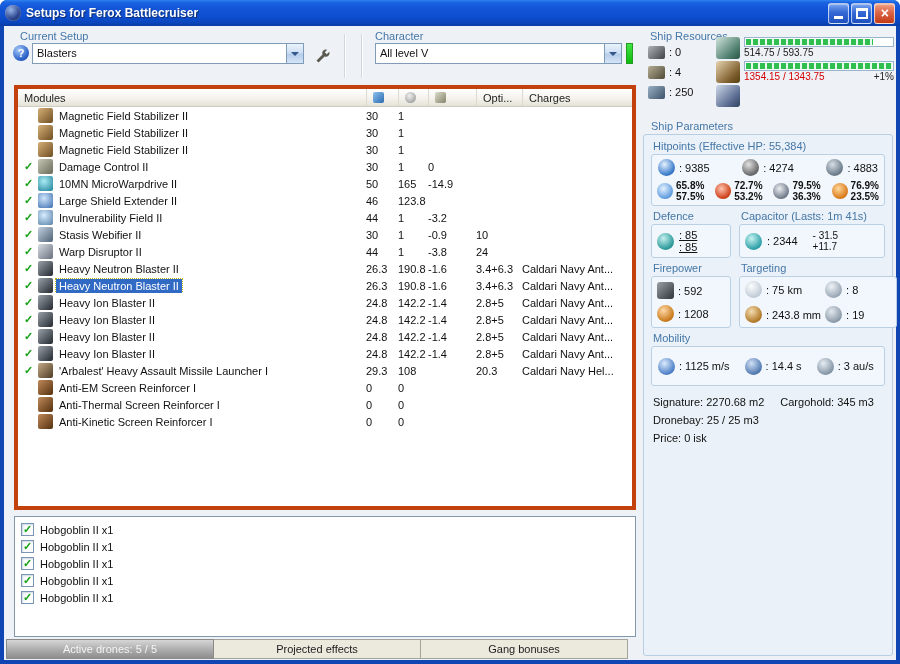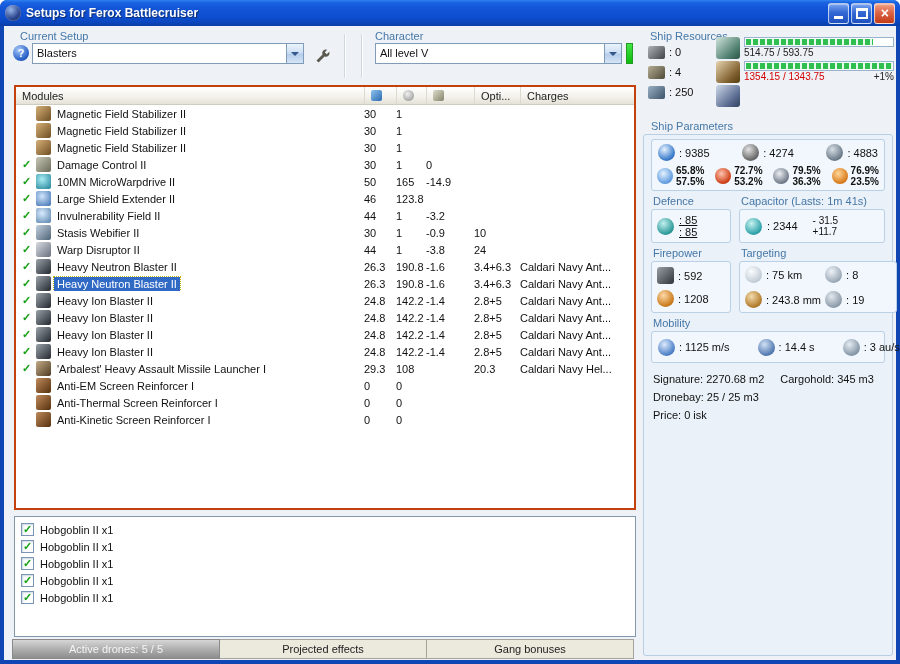--- a/index.html
+++ b/index.html
@@ -70,21 +70,21 @@
   .bi-dronebay   { background:linear-gradient(135deg,#ced8e8,#56688e 70%,#32425e); }
   .bar-and-text { flex:1; }
   .resbar { height:10px; border:1px solid #98b4cc; background:#fdfefe; padding:1px; }
   .resbar-fill { height:100%; background:repeating-linear-gradient(90deg,#2fbf4f 0 5px,#e8f8ec 5px 7px); }
   .bar-text-row { display:flex; font-size:10px; line-height:12px; color:#222; }
   .bar-text.over { color:#d40000; }
   .bar-extra { margin-left:auto; color:#222; }
 
   
   .modules-panel { position:absolute; left:10px; top:59px; width:622px; height:425px;
-    background:#fff; border:2px solid #c2410c; overflow:hidden; }
+    background:#fff; border:4px solid #c2410c; overflow:hidden; }
   .mod-grid { display:grid; grid-template-columns:348px 32px 30px 48px 46px 1fr; }
   .mod-header { height:18px; background:linear-gradient(180deg,#ffffff,#f2f1ea 60%,#e4e2d7);
     border-bottom:1px solid #cfccc0; align-items:stretch; }
   .hcell { display:flex; align-items:center; padding-left:6px; color:#222; border-left:1px solid #dcd9ce; }
   .hcell.h-name { border-left:none; }
   .hicon { width:11px; height:11px; }
   .hi-cpu { background:linear-gradient(135deg,#8ec2ee,#2a6ab0); border-radius:2px; }
   .hi-pg  { background:radial-gradient(circle at 40% 35%,#f0f0f0,#8a8a8a); border-radius:50%; }
   .hi-cap { background:linear-gradient(135deg,#dcdccc,#84846a); border-radius:2px; }
   .mod-row { height:17px; align-items:center; }
@@ -107,21 +107,21 @@
 
   
   .drones-panel { position:absolute; left:10px; top:490px; width:622px; height:121px;
     background:#fff; border:1px solid #8296ac; padding:4px 0 0 6px; }
   .drone-row { display:flex; align-items:center; gap:6px; height:17px; }
   .cb { width:13px; height:13px; background:#fff; border:1px solid #7a96b4; box-shadow:inset 1px 1px 2px #ccd8e4;
     display:flex; align-items:center; justify-content:center; flex:0 0 auto; }
   .cbcheck { color:#17a317; font-size:11px; font-weight:bold; line-height:1; margin-top:-1px; }
 
   
-  .bottom-tabs { position:absolute; left:8px; top:613px; width:622px; height:20px; display:flex; }
+  .bottom-tabs { position:absolute; left:2px; top:613px; width:622px; height:20px; display:flex; }
   .tab { flex:1; display:flex; align-items:center; justify-content:center; border:1px solid #a4a49c;
     background:#ece9dd; color:#222; border-left-width:0; }
   .tab:first-child { border-left-width:1px; }
   .tab.active { background:linear-gradient(180deg,#d6d6d6,#a8a8a8 60%,#8e8e8e); color:#f4f4f4; border-color:#8a8a8a; }
 
   
   .params { position:absolute; left:639px; top:93px; width:250px; height:537px; display:flex; flex-direction:column; }
   .params > .group-label { padding:1px 0 2px 8px; }
   .params-box { flex:1; border:1px solid #b7cfe3; border-radius:3px; background:#eaf1f8;
     padding:4px 7px; display:flex; flex-direction:column; gap:3px; }
@@ -135,21 +135,21 @@
   .resist { display:flex; align-items:center; gap:3px; }
   .rvals { display:flex; flex-direction:column; font-size:10px; line-height:11px; }
   .prow { display:flex; gap:8px; }
   .w-small { width:80px; flex:0 0 auto; } .w-big { flex:1; }
   .defence-box { display:flex; align-items:center; gap:5px; height:34px; padding:0 5px;text-decoration:underline; }
   .stack { display:flex; flex-direction:column; line-height:12px; }
   .stack.small { font-size:10px; line-height:11px; margin-left:10px; }
   .cap-box { display:flex; align-items:center; gap:5px; height:34px; padding:0 5px; }
   .fire-box { display:flex; flex-direction:column; justify-content:space-around; height:52px; padding:2px 5px; }
   .targ-box { display:grid; grid-template-columns:1fr 66px; gap:4px 4px; align-content:space-around; height:52px; padding:2px 5px; }
-  .mob-box { display:flex; align-items:center; gap:28px; height:32px; padding:0 6px; }
+  .mob-box { display:flex; align-items:center; gap:15px; height:40px; padding:0 6px; }
   .ptext-row { display:flex; gap:16px; margin-top:7px; padding-left:2px; }
   .ptext { margin-top:3px; padding-left:2px; }
 
   .pi-shieldhp { background:radial-gradient(circle at 38% 32%,#e6f2ff,#3e7ecc 65%,#1c4c96); }
   .pi-armorhp  { background:radial-gradient(circle at 38% 32%,#e2e2e2,#6e6e6e 65%,#3c3c3c); }
   .pi-hullhp   { background:radial-gradient(circle at 38% 32%,#d6dde4,#71808e 65%,#45525e); }
   .rs-em        { background:radial-gradient(circle at 40% 35%,#e4f2ff,#5e9ade 70%,#2e66a8); width:16px; height:16px; }
   .rs-thermal   { background:radial-gradient(circle at 40% 35%,#ffc4b0,#cc3c14 70%,#8a2406); width:16px; height:16px; }
   .rs-kinetic   { background:radial-gradient(circle at 40% 35%,#eceff2,#6e7888 70%,#46505c); width:16px; height:16px; }
   .rs-explosive { background:radial-gradient(circle at 40% 35%,#ffd89a,#d87818 70%,#94500a); width:16px; height:16px; }
@@ -571,20 +571,21 @@
       <div class="tab active">Active drones: 5 / 5</div>
       <div class="tab">Projected effects</div>
       <div class="tab">Gang bonuses</div>
     </div>
 
     <div class="params">
       <div class="group-label">Ship Parameters</div>
       <div class="params-box">
 
         <div class="psec">
+          <div class="plabel">Hitpoints (Effective HP: 55,384)</div>
           <div class="pbox hp-box">
             <div class="hp-row">
               <span class="pstat">
                   <span class="picon pi-shieldhp"></span>
                   <span>: 9385</span>
                 </span>
               <span class="pstat">
                   <span class="picon pi-armorhp"></span>
                   <span>: 4274</span>
                 </span>

